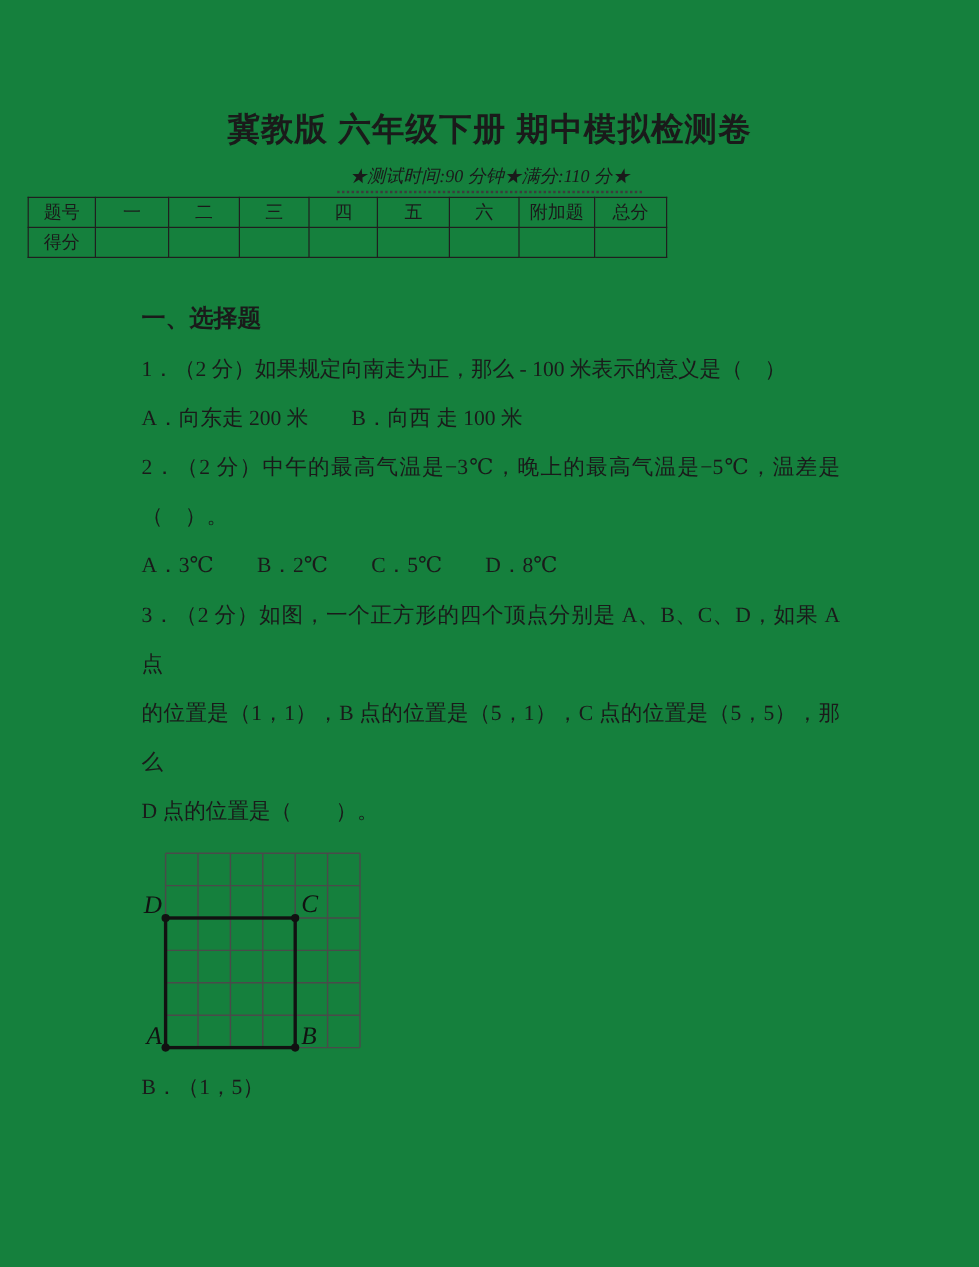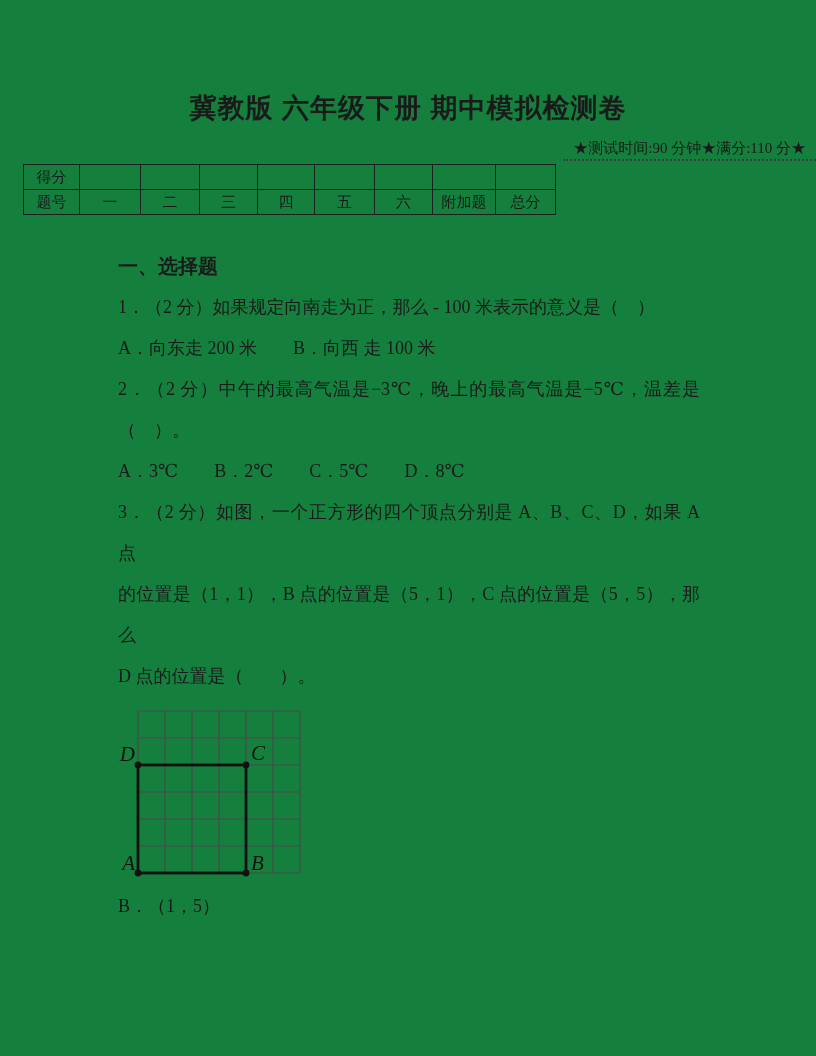--- a/index.html
+++ b/index.html
@@ -16,21 +16,21 @@
   }
   .title {
     margin-top: 91px;
     text-align: center;
     font-family: "Liberation Sans", "DejaVu Sans", sans-serif;
     font-size: 27px;
     font-weight: bold;
     line-height: 34px;
     letter-spacing: 1px;
   }
-  .subtitle-row { text-align: right; margin-top: 14px; height: 22px; }
+  .subtitle-row { text-align: center; margin-top: 14px; height: 22px; font-style: italic; }
   .subtitle {
     display: inline-block;
     font-size: 15px;
     line-height: 17px;
     padding: 0 10px 2px 10px;
     border-bottom: 2px dotted #3c3c3c;
   }
   table.score-table {
     border-collapse: collapse;
     table-layout: fixed;
@@ -92,40 +92,40 @@
         <col style="width:59px">
       <col style="width:58px">
         <col style="width:57px">
         <col style="width:60px">
       <col style="width:58px">
         <col style="width:63px">
         <col style="width:60px">
     </colgroup>
     <tbody>
       <tr>
+        <td>题号</td>
+        <td>一</td>
+        <td>二</td>
+        <td>三</td>
+        <td>四</td>
+        <td>五</td>
+        <td>六</td>
+        <td>附加题</td>
+        <td>总分</td>
+      </tr>
+      <tr>
         <td>得分</td>
         <td></td>
         <td></td>
         <td></td>
         <td></td>
         <td></td>
         <td></td>
         <td></td>
         <td></td>
-      </tr>
-      <tr>
-        <td>题号</td>
-        <td>一</td>
-        <td>二</td>
-        <td>三</td>
-        <td>四</td>
-        <td>五</td>
-        <td>六</td>
-        <td>附加题</td>
-        <td>总分</td>
       </tr>
     </tbody>
   </table>
 
   <h2 class="section-heading">一、选择题</h2>
 
   <div class="body-text">
     <div class="line">1．（2 分）如果规定向南走为正，那么 - 100 米表示的意义是（　）</div>
     <div class="line">A．向东走 200 米　　B．向西 走 100 米</div>
     <div class="line fill">2．（2 分）中午的最高气温是−3℃，晚上的最高气温是−5℃，温差是</div>

